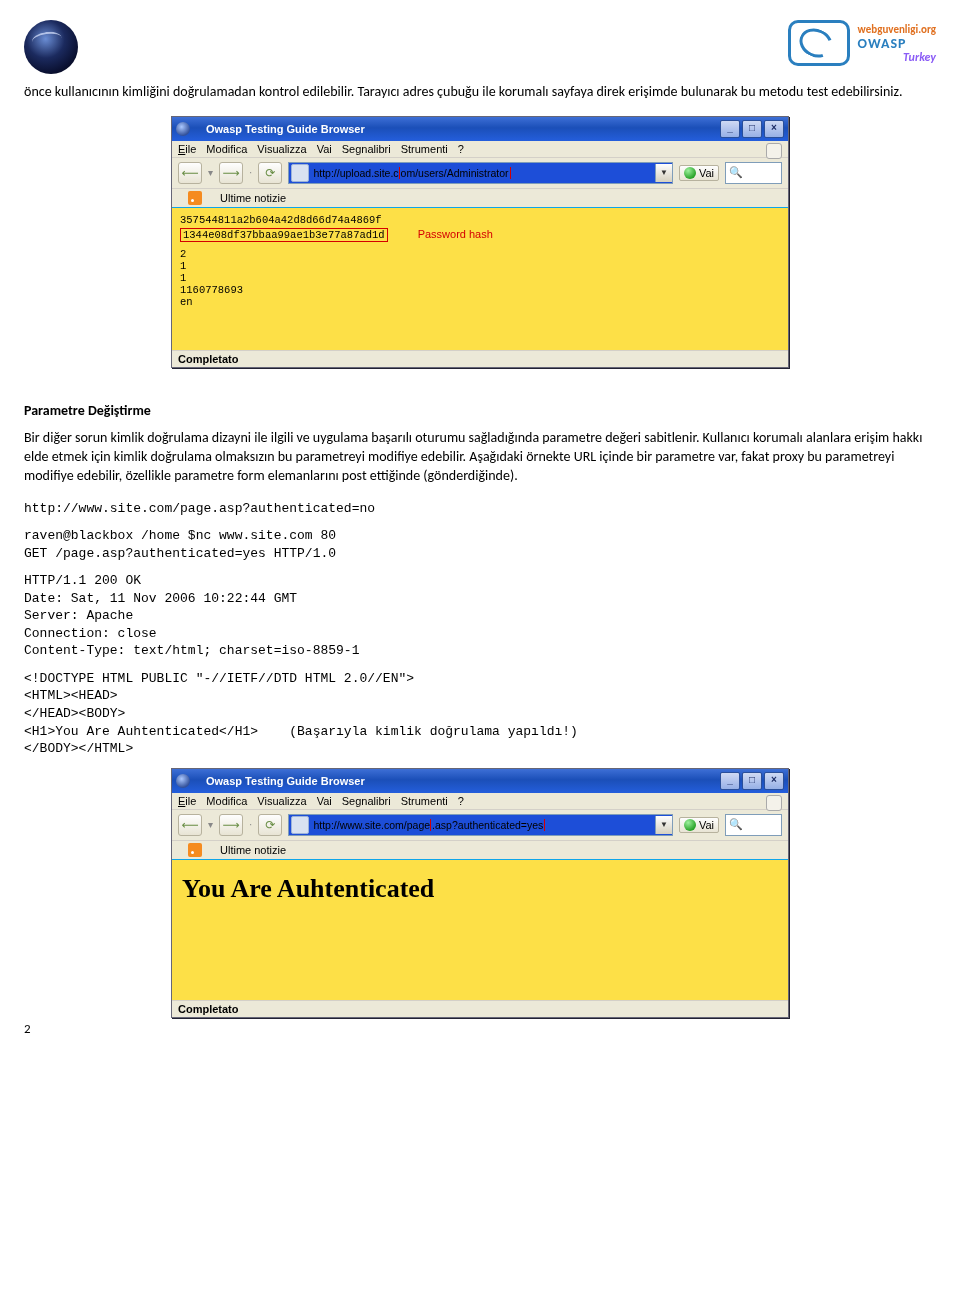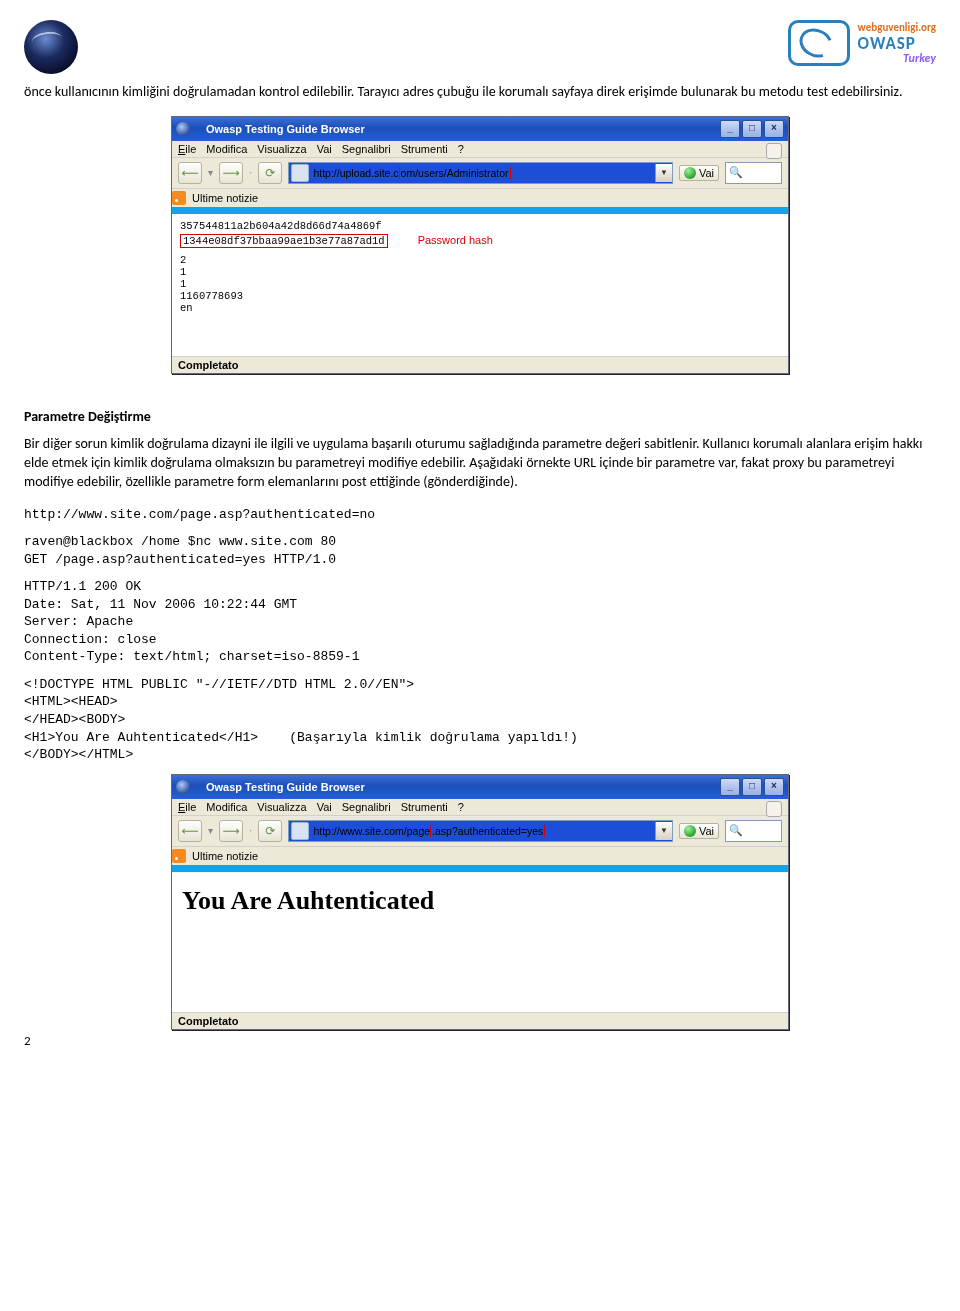--- a/index.html
+++ b/index.html
@@ -59,21 +59,21 @@
     border-radius: 50%;
     border-right-color: transparent;
     transform: rotate(25deg);
   }
   .owasp-text {
     display: flex;
     flex-direction: column;
     line-height: 1;
   }
   .owasp-url { color: #e07020; font-size: 11px; font-weight: bold; margin-bottom: 2px; }
-  .owasp-name { color: #2a7fbf; font-size: 17px; font-weight: 900; letter-spacing: 1px; }
+  .owasp-name { color: #2a7fbf; font-size: 14px; font-weight: 900; letter-spacing: 1px; }
   .owasp-sub { color: #8b5cf6; font-size: 12px; font-style: italic; text-align: right; font-weight: bold; }
 
   p.body-text {
     line-height: 1.35;
     margin: 0 0 14px 0;
   }
   .section-title {
     font-weight: bold;
     margin-top: 34px;
     margin-bottom: 10px;
@@ -178,29 +178,29 @@
     border: 1px solid #b7b29e; border-radius: 2px;
     background: linear-gradient(#fefefe,#e8e4d4);
   }
   .go-dot { width: 12px; height: 12px; border-radius: 50%; background: radial-gradient(circle at 35% 30%, #9df19d, #2aa32a 70%); }
   .search-box {
     width: 52px; height: 20px; border: 1px solid #7f9db9; background: #fff;
     display: flex; align-items: center; padding-left: 3px;
   }
   .mag { color: #888; font-size: 11px;}
   .bw-linkbar {
-    padding: 2px 0;
-    display: flex; align-items: center; gap: 6px;
-    border-bottom: 7px solid #0ea5e9;
+    padding: 2px 16px;
+    display: flex; align-items: center; gap: 18px;
+    border-bottom: 1px solid #0ea5e9;
     font-size: 11px;
   }
   .rss-ic { width: 14px; height: 14px; background: #f58b1f; border-radius: 2px; position: relative;}
   .rss-ic::after { content: ""; position: absolute; left:3px; bottom:3px; width:3px; height:3px; background:#fff; border-radius:50%;}
   .bw-content {
-    background: #ffffff;
+    background: #fde047;
     min-height: 130px;
     padding: 6px 8px;
     font-family: "Courier New", monospace;
     font-size: 10.5px;
     color: #000;
     border-bottom: 1px solid #d4d0c8;
   }
   .hash-box {
     border: 1px solid #d40000;
     padding: 0 2px;

